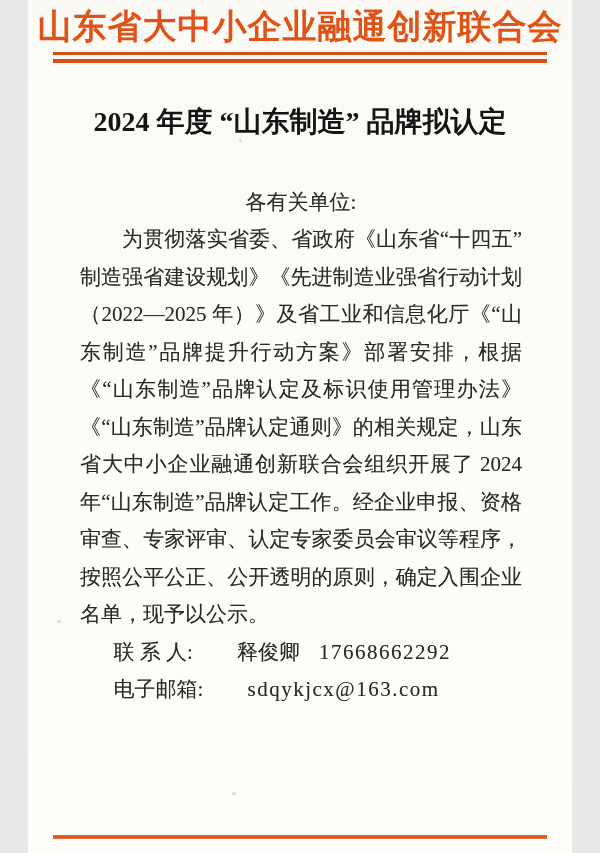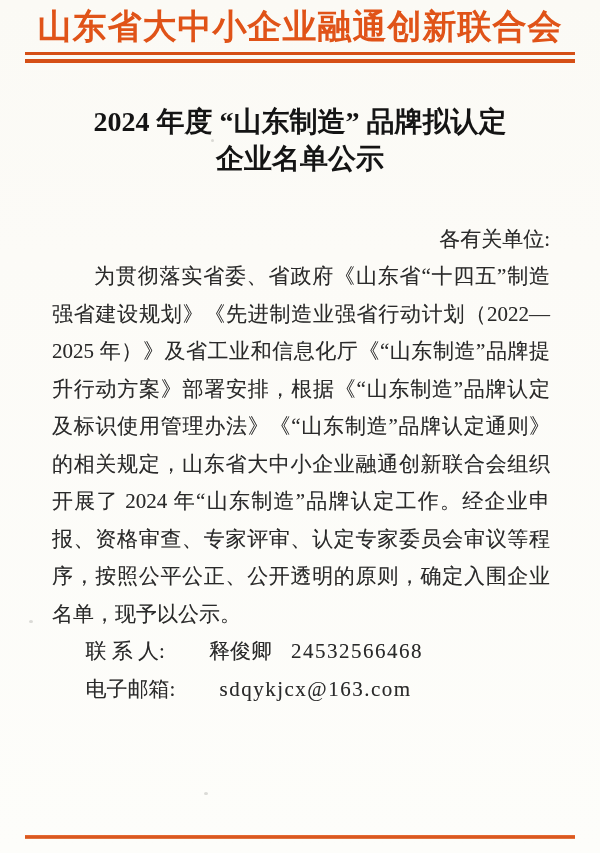--- a/index.html
+++ b/index.html
@@ -5,21 +5,21 @@
   :root {
     --accent-orange: #e05318;
     --rule-orange: #d54f16;
     --text-black: #262626;
     --paper: #fcfbf7;
   }
   * { margin: 0; padding: 0; box-sizing: border-box; }
   html, body { background: #e9e9e9; }
   .page {
     position: relative;
-    width: 600px;
+    width: 544px;
     height: 853px;
     margin: 0 auto;
     background: linear-gradient(180deg, #fbfaf5 0%, var(--paper) 30%, #fdfdfa 100%);
     font-family: "Liberation Serif", "DejaVu Serif", serif;
     color: var(--text-black);
     overflow: hidden;
   }
   .org-header {
     padding-top: 6px;
     text-align: center;
@@ -45,21 +45,21 @@
   }
   .doc-title .title-line { display: block; }
   .body-block {
     margin-top: 44px;
     padding: 0 50px 0 52px;
     font-size: 21px;
     line-height: 37.5px;
     color: #2a2a2a;
     text-shadow: 0 0 0.4px rgba(40,40,40,0.35);
   }
-  .salutation { text-align: right; }
+  .salutation { text-align: center; }
   .para {
     text-indent: 2em;
     text-align: justify;
     text-justify: inter-character;
     text-align-last: left;
   }
   .contact-row { text-indent: 1.6em; white-space: nowrap; }
   .gap-lg { display: inline-block; width: 2.1em; }
   .gap-sm { display: inline-block; width: 0.9em; }
   .phone, .email { letter-spacing: 1.5px; }
@@ -82,31 +82,30 @@
 <body>
 
 <div class="page">
 
   <div class="org-header">山东省大中小企业融通创新联合会</div>
 
   <div class="double-rule"></div>
 
   <h1 class="doc-title">
     <span class="title-line">2024 年度 “山东制造” 品牌拟认定</span>
-    <span class="title-line">企业名单公示</span>
   </h1>
 
   <div class="body-block">
     <p class="salutation">各有关单位:</p>
 
     <p class="para">为贯彻落实省委、省政府《山东省“十四五”制造强省建设规划》《先进制造业强省行动计划（2022—2025 年）》及省工业和信息化厅《“山东制造”品牌提升行动方案》部署安排，根据《“山东制造”品牌认定及标识使用管理办法》《“山东制造”品牌认定通则》的相关规定，山东省大中小企业融通创新联合会组织开展了 2024 年“山东制造”品牌认定工作。经企业申报、资格审查、专家评审、认定专家委员会审议等程序，按照公平公正、公开透明的原则，确定入围企业名单，现予以公示。</p>
 
 
     <p class="contact-row">
-      <span>联 系 人:</span><span class="gap-lg"></span><span>释俊卿</span><span class="gap-sm"></span><span class="phone">24532566468</span>
+      <span>联 系 人:</span><span class="gap-lg"></span><span>释俊卿</span><span class="gap-sm"></span><span class="phone">17668662292</span>
     </p>
 
     <p class="contact-row">
       <span>电子邮箱:</span><span class="gap-lg"></span><span class="email">sdqykjcx@163.com</span>
     </p>
   </div>
 
   <div class="speck" style="left:211px; top:139px; width:3px; height:3px;"></div>
   <div class="speck" style="left:29px; top:620px; width:4px; height:3px;"></div>
   <div class="speck" style="left:204px; top:792px; width:4px; height:3px;"></div>

